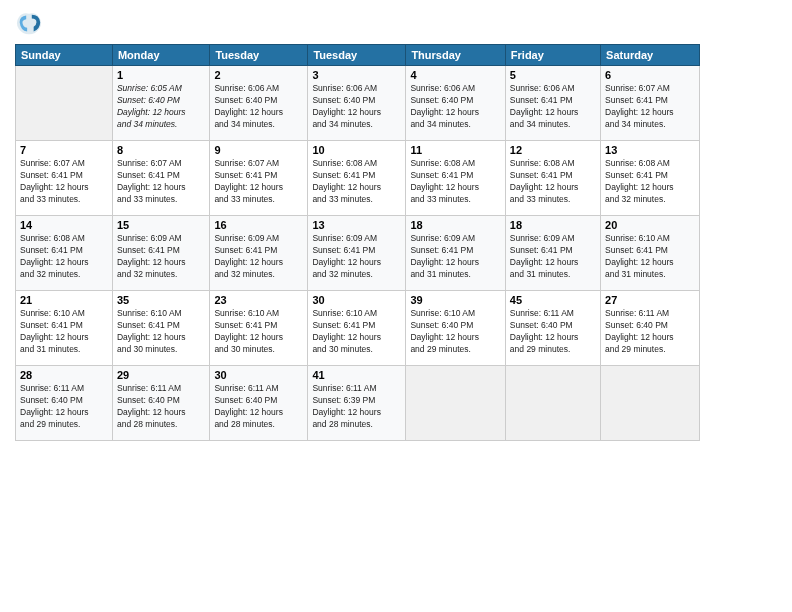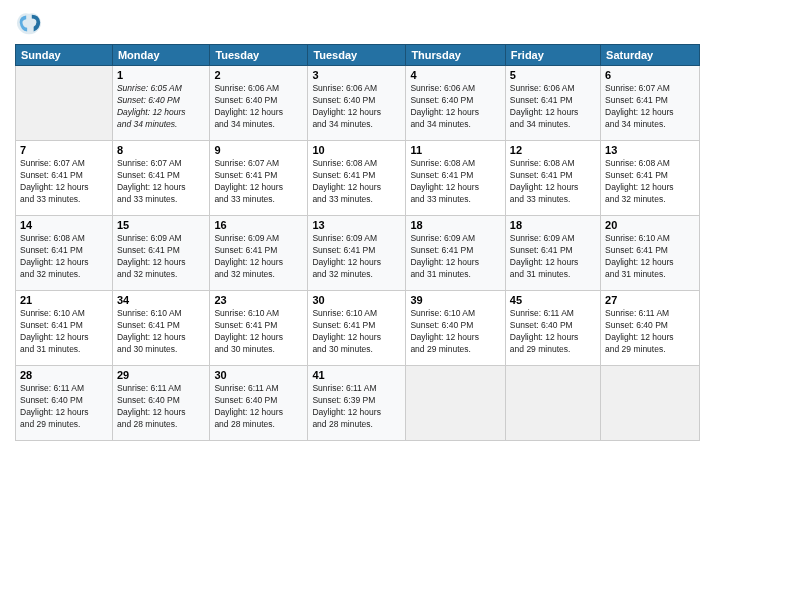--- a/index.html
+++ b/index.html
@@ -276,21 +276,21 @@
         </tr>
         <tr>
           <td>
             <span class="day-num">21</span>
             <div class="cell-text" style="white-space: pre-line;">Sunrise: 6:10 AM
 Sunset: 6:41 PM
 Daylight: 12 hours
 and 31 minutes.</div>
           </td>
           <td>
-            <span class="day-num">34</span>
+            <span class="day-num">35</span>
             <div class="cell-text" style="white-space: pre-line;">Sunrise: 6:10 AM
 Sunset: 6:41 PM
 Daylight: 12 hours
 and 30 minutes.</div>
           </td>
           <td>
             <span class="day-num">23</span>
             <div class="cell-text" style="white-space: pre-line;">Sunrise: 6:10 AM
 Sunset: 6:41 PM
 Daylight: 12 hours

